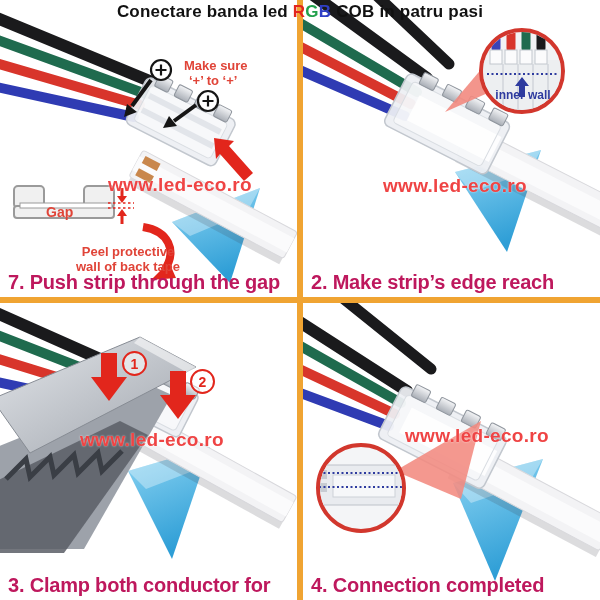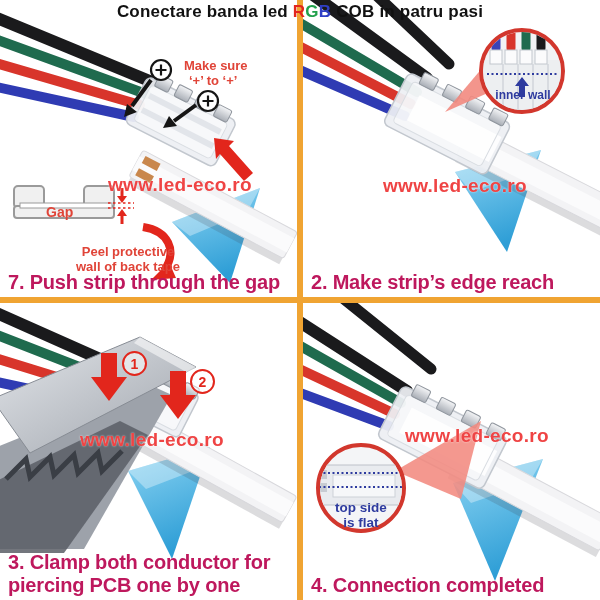--- a/index.html
+++ b/index.html
@@ -254,21 +254,20 @@
       <g fill="#E2261C">
         <polygon points="101,50 117,50 117,74 127,74 109,98 91,74 101,74"></polygon>
         <polygon points="170,68 186,68 186,92 196,92 178,116 160,92 170,92"></polygon>
       </g>
     </svg>
     <span class="circle-num" style="left:122px;top:48px;">1</span>
     <span class="circle-num" style="left:190px;top:66px;">2</span>
     <div class="watermark" style="left:80px;top:126px;">www.led-eco.ro</div>
     <div class="caption">
       <span>3. Clamp both conductor for</span>
-      <span>piercing PCB one by one</span>
     </div>
   </div>
 
   <div class="quad">
     <svg class="illus" viewBox="0 0 297 297">
       <defs>
         <linearGradient id="metal4" x1="0" y1="0" x2="0" y2="1">
           <stop offset="0" stop-color="#F4F5F7"></stop>
             <stop offset="1" stop-color="#A9AEB6"></stop>
         </linearGradient>
@@ -317,23 +316,19 @@
             <rect x="15" y="167" width="9" height="9"></rect>
               <rect x="15" y="180" width="9" height="9"></rect>
           </g>
           <g stroke="#2E3B9F" stroke-width="2" stroke-dasharray="2 2.5">
             <line x1="16" y1="170" x2="100" y2="170"></line>
             <line x1="16" y1="184" x2="100" y2="184"></line>
           </g>
         </g>
       </g>
     </svg>
-    <div class="blue-label" style="left:20px;top:197px;width:76px;font-size:13.5px;">
-      <span>top side</span><br>
-      <span>is flat</span>
-    </div>
     <div class="watermark" style="left:102px;top:122px;">www.led-eco.ro</div>
     <div class="caption">
       <span>4. Connection completed</span>
     </div>
   </div>
 
 </div>
 
 </body></html>

